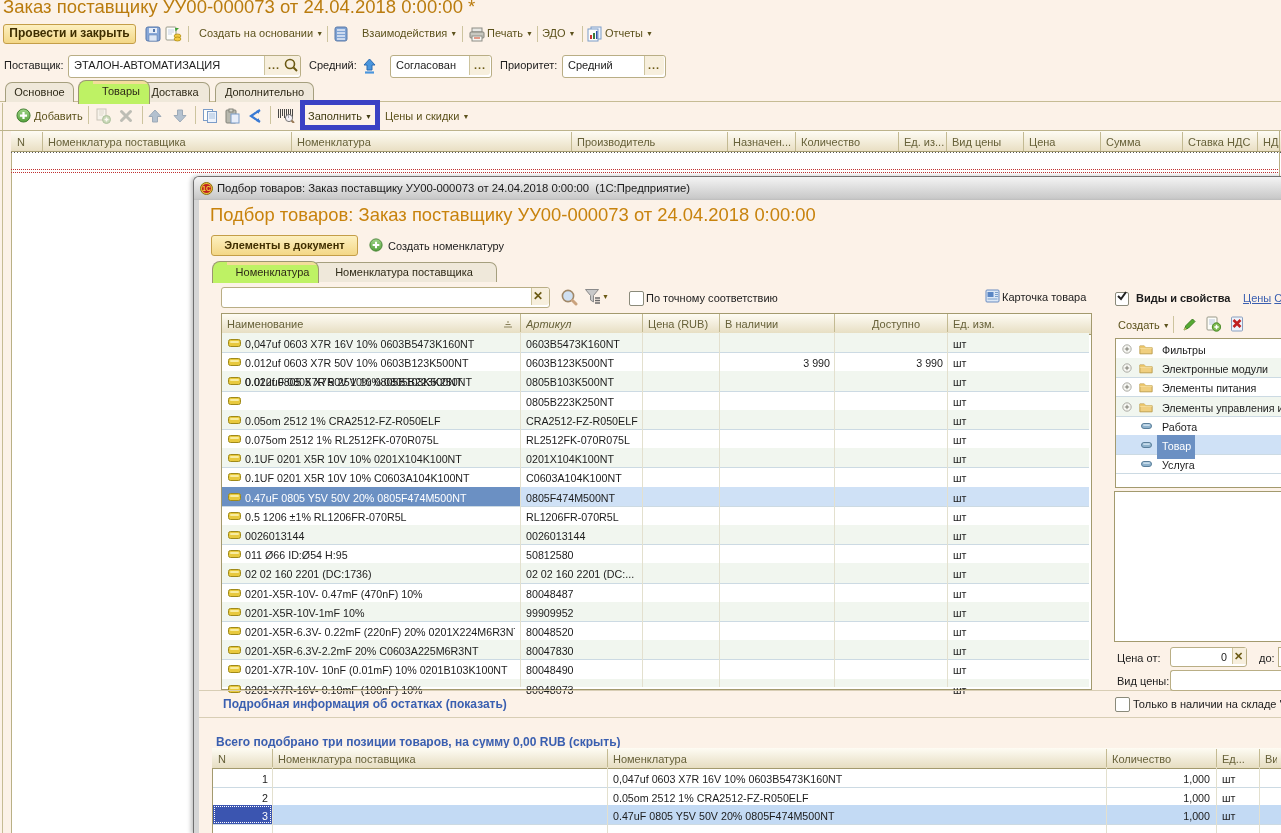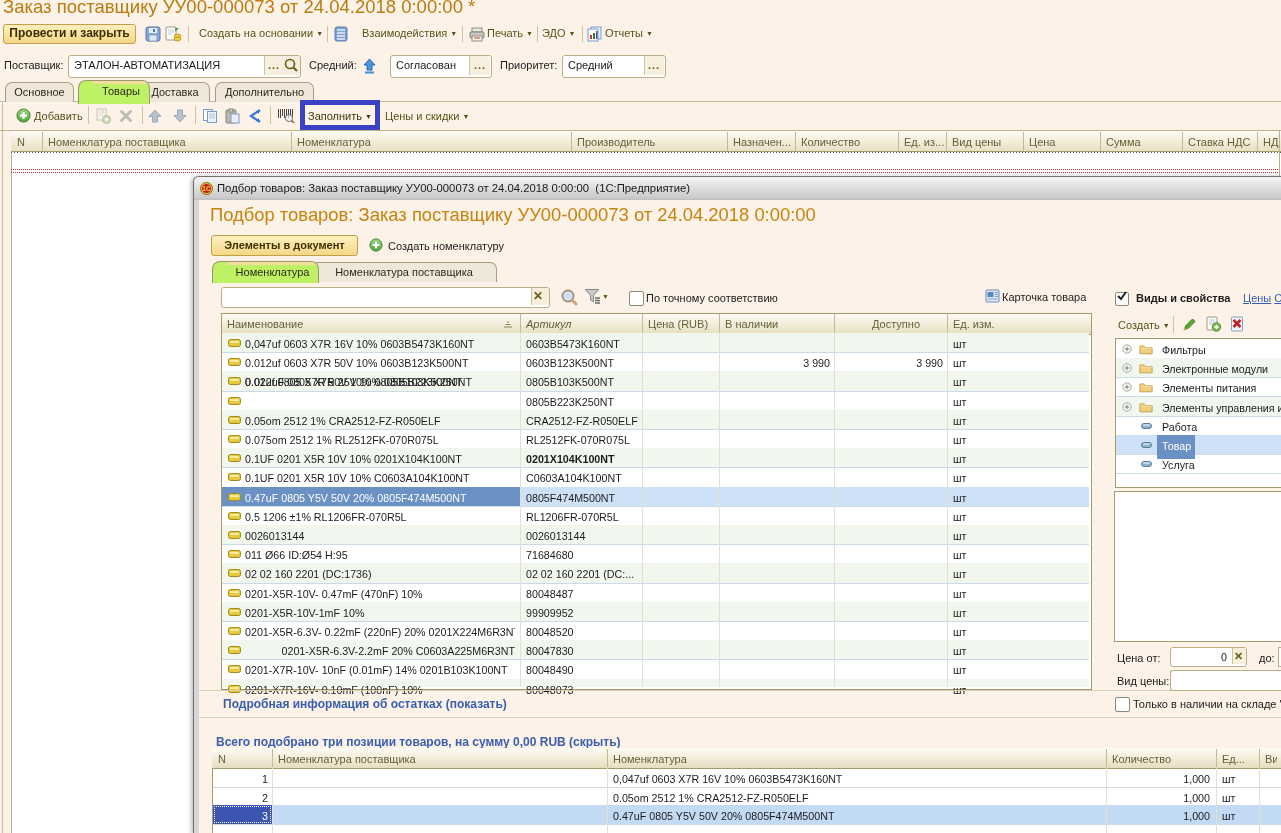--- a/index.html
+++ b/index.html
@@ -366,21 +366,21 @@
 <div class="cell" style="left:245px;top:434px;width:270px;">0.075om 2512 1% RL2512FK-070R075L</div>
 <div class="cell" style="left:526px;top:434px;width:116px;">RL2512FK-070R075L</div>
 <div class="cell" style="left:953px;top:434px;width:60px;">шт</div>
 <div class="a" style="left:228px;top:454px;width:13px;height:8px;">
     <svg width="13" height="8">
       <rect x="0.5" y="0.5" width="12" height="7" rx="2" fill="#e8c93e" stroke="#a08a18"></rect>
       <rect x="2" y="2" width="9" height="2" rx="1" fill="#f8eca0"></rect>
     </svg>
   </div>
 <div class="cell" style="left:245px;top:453px;width:270px;">0.1UF 0201 X5R 10V 10% 0201X104K100NT</div>
-<div class="cell" style="left:526px;top:453px;width:116px;font-weight:bold;">0201X104K100NT</div>
+<div class="cell" style="left:526px;top:453px;width:116px;">0201X104K100NT</div>
 <div class="cell" style="left:953px;top:453px;width:60px;">шт</div>
 <div class="a" style="left:228px;top:473px;width:13px;height:8px;">
     <svg width="13" height="8">
       <rect x="0.5" y="0.5" width="12" height="7" rx="2" fill="#e8c93e" stroke="#a08a18"></rect>
       <rect x="2" y="2" width="9" height="2" rx="1" fill="#f8eca0"></rect>
     </svg>
   </div>
 <div class="cell" style="left:245px;top:472px;width:270px;">0.1UF 0201 X5R 10V 10% C0603A104K100NT</div>
 <div class="cell" style="left:526px;top:472px;width:116px;">C0603A104K100NT</div>
 <div class="cell" style="left:953px;top:472px;width:60px;">шт</div>
@@ -411,21 +411,21 @@
 <div class="cell" style="left:245px;top:530px;width:270px;">0026013144</div>
 <div class="cell" style="left:526px;top:530px;width:116px;">0026013144</div>
 <div class="cell" style="left:953px;top:530px;width:60px;">шт</div>
 <div class="a" style="left:228px;top:550px;width:13px;height:8px;">
     <svg width="13" height="8">
       <rect x="0.5" y="0.5" width="12" height="7" rx="2" fill="#e8c93e" stroke="#a08a18"></rect>
       <rect x="2" y="2" width="9" height="2" rx="1" fill="#f8eca0"></rect>
     </svg>
   </div>
 <div class="cell" style="left:245px;top:549px;width:270px;">011 Ø66 ID:Ø54 H:95</div>
-<div class="cell" style="left:526px;top:549px;width:116px;">71684680</div>
+<div class="cell" style="left:526px;top:549px;width:116px;">50812580</div>
 <div class="cell" style="left:953px;top:549px;width:60px;">шт</div>
 <div class="a" style="left:228px;top:569px;width:13px;height:8px;">
     <svg width="13" height="8">
       <rect x="0.5" y="0.5" width="12" height="7" rx="2" fill="#e8c93e" stroke="#a08a18"></rect>
       <rect x="2" y="2" width="9" height="2" rx="1" fill="#f8eca0"></rect>
     </svg>
   </div>
 <div class="cell" style="left:245px;top:568px;width:270px;">02 02 160 2201 (DC:1736)</div>
 <div class="cell" style="left:526px;top:568px;width:116px;">02 02 160 2201 (DC:...</div>
 <div class="cell" style="left:953px;top:568px;width:60px;">шт</div>
@@ -455,30 +455,30 @@
   </div>
 <div class="cell" style="left:245px;top:626px;width:270px;">0201-X5R-6.3V- 0.22mF (220nF) 20% 0201X224M6R3NT</div>
 <div class="cell" style="left:526px;top:626px;width:116px;">80048520</div>
 <div class="cell" style="left:953px;top:626px;width:60px;">шт</div>
 <div class="a" style="left:228px;top:646px;width:13px;height:8px;">
     <svg width="13" height="8">
       <rect x="0.5" y="0.5" width="12" height="7" rx="2" fill="#e8c93e" stroke="#a08a18"></rect>
       <rect x="2" y="2" width="9" height="2" rx="1" fill="#f8eca0"></rect>
     </svg>
   </div>
-<div class="cell" style="left:245px;top:645px;width:270px;text-align:right;">0201-X5R-6.3V-2.2mF 20% C0603A225M6R3NT</div>
+<div class="cell" style="left:245px;top:645px;width:270px;">0201-X5R-6.3V-2.2mF 20% C0603A225M6R3NT</div>
 <div class="cell" style="left:526px;top:645px;width:116px;">80047830</div>
 <div class="cell" style="left:953px;top:645px;width:60px;">шт</div>
 <div class="a" style="left:228px;top:665px;width:13px;height:8px;">
     <svg width="13" height="8">
       <rect x="0.5" y="0.5" width="12" height="7" rx="2" fill="#e8c93e" stroke="#a08a18"></rect>
       <rect x="2" y="2" width="9" height="2" rx="1" fill="#f8eca0"></rect>
     </svg>
   </div>
-<div class="cell" style="left:245px;top:664px;width:270px;">0201-X7R-10V- 10nF (0.01mF) 14% 0201B103K100NT</div>
+<div class="cell" style="left:245px;top:664px;width:270px;">0201-X7R-10V- 10nF (0.01mF) 10% 0201B103K100NT</div>
 <div class="cell" style="left:526px;top:664px;width:116px;">80048490</div>
 <div class="cell" style="left:953px;top:664px;width:60px;">шт</div>
 <div class="a" style="left:228px;top:685px;width:13px;height:8px;">
     <svg width="13" height="8">
       <rect x="0.5" y="0.5" width="12" height="7" rx="2" fill="#e8c93e" stroke="#a08a18"></rect>
       <rect x="2" y="2" width="9" height="2" rx="1" fill="#f8eca0"></rect>
     </svg>
   </div>
 <div class="cell" style="left:245px;top:684px;width:270px;">0201-X7R-16V- 0.10mF (100nF) 10%</div>
 <div class="cell" style="left:526px;top:684px;width:116px;">80048073</div>

